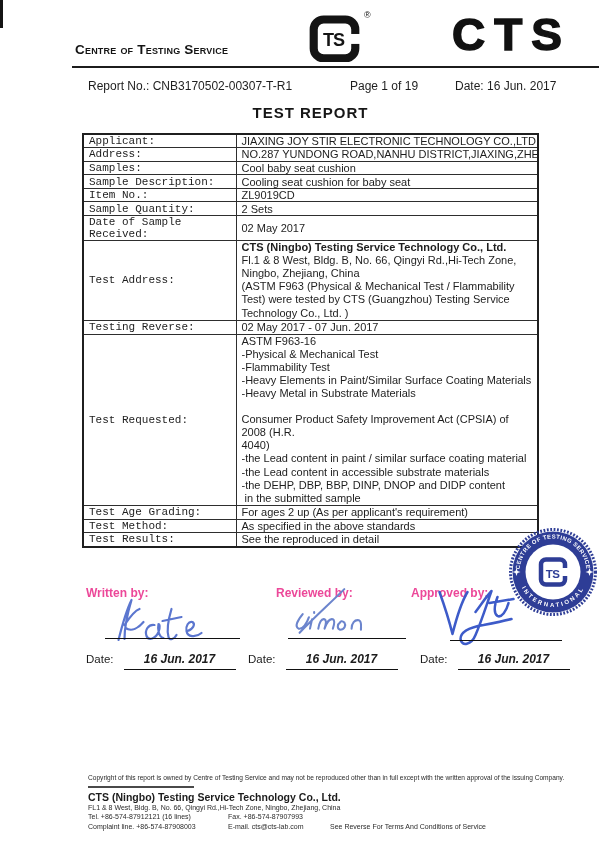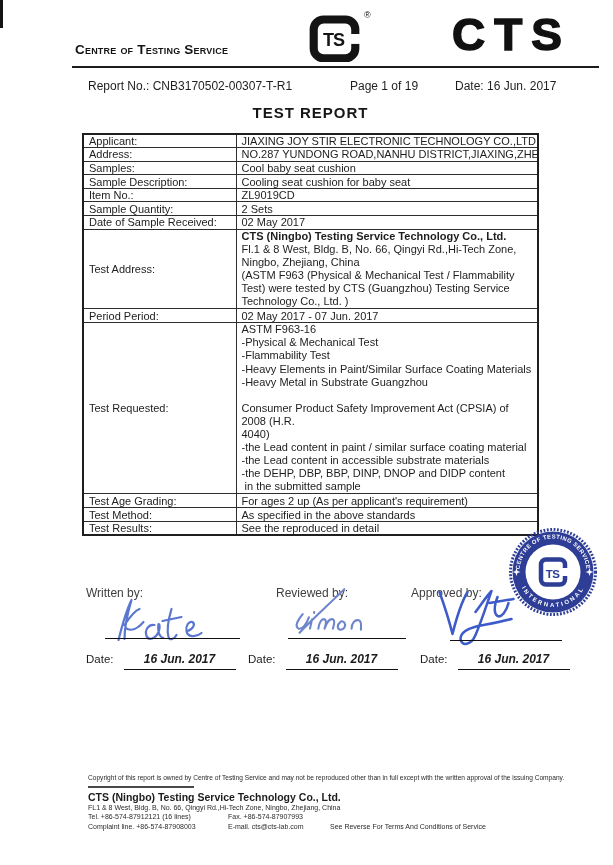--- a/index.html
+++ b/index.html
@@ -42,36 +42,36 @@
   }
 
   
   table.report {
     position:absolute; left:82px; top:133px; width:457px;
     border-collapse:collapse; table-layout:fixed;
     font-size:11px; color:#1d1d1d;
     border:2px solid #1f1f1f;
   }
   table.report td { border:1px solid #2e2e2e; padding:0 5px; }
-  td.lbl { width:153px; }
+  td.lbl { width:153px;font-family:Liberation Mono, monospace; }
   tr.r-s { height:13.6px; }
   tr.r-s td.val { white-space:nowrap; overflow:hidden; }
   tr.r-ta { height:65px; }
   tr.r-tp { height:14px; }
   tr.r-tr { height:158px; }
   tr.r-b { height:13.75px; }
   td.mlcell { vertical-align:top; padding-top:1px; line-height:13.1px; }
   .bold { font-weight:bold; }
   .ml-line { min-height:13.1px; white-space:pre-wrap; }
 
   
   .seal { position:absolute; left:508px; top:527px; width:90px; height:90px; }
 
   
-  .sig-role { position:absolute; top:586px; font-weight:normal; font-size:12px; color:#404040; }
+  .sig-role { position:absolute; top:586px; font-weight:bold; font-size:12px; color:#ec4899; }
   .role-1 { left:86px; } .role-2 { left:248px;padding-left:28px; } .role-3 { left:411px; }
   .sig-svg { position:absolute; }
   .sig-svg-1 { left:100px; top:594px; }
   .sig-svg-2 { left:266px; top:586px; }
   .sig-svg-3 { left:428px; top:582px; }
   .sig-line { position:absolute; height:0; border-bottom:1.5px solid #111; }
   .sig-line-1 { left:105px; top:638px; width:135px; }
   .sig-line-2 { left:288px; top:638px; width:118px; }
   .sig-line-3 { left:450px; top:640px; width:112px; }
   .date-row { position:absolute; top:652px; font-size:11.5px; color:#1c1c1c; }
@@ -155,32 +155,32 @@
     <tr class="r-ta">
       <td class="lbl">Test Address:</td>
       <td class="mlcell">
         <div class="ml-line bold">CTS (Ningbo) Testing Service Technology Co., Ltd.</div>
         <div>Fl.1 &amp; 8 West, Bldg. B, No. 66, Qingyi Rd.,Hi-Tech Zone, Ningbo, Zhejiang, China</div>
         <div>(ASTM F963 (Physical &amp; Mechanical Test / Flammability Test) were tested by CTS (Guangzhou) Testing Service Technology Co., Ltd. )</div>
       </td>
     </tr>
 
     <tr class="r-tp">
-      <td class="lbl">Period Period:</td>
+      <td class="lbl">Testing Reverse:</td>
       <td class="val">02 May 2017 - 07 Jun. 2017</td>
     </tr>
 
     <tr class="r-tr">
       <td class="lbl">Test Requested:</td>
       <td class="mlcell">
         <div class="ml-line">ASTM F963-16</div>
         <div class="ml-line">-Physical &amp; Mechanical Test</div>
         <div class="ml-line">-Flammability Test</div>
         <div class="ml-line">-Heavy Elements in Paint/Similar Surface Coating Materials</div>
-        <div class="ml-line">-Heavy Metal in Substrate Guangzhou</div>
+        <div class="ml-line">-Heavy Metal in Substrate Materials</div>
         <div class="ml-line"></div>
         <div class="ml-line">Consumer Product Safety Improvement Act (CPSIA) of 2008 (H.R.</div>
         <div class="ml-line">4040)</div>
         <div class="ml-line">-the Lead content in paint / similar surface coating material</div>
         <div class="ml-line">-the Lead content in accessible substrate materials</div>
         <div class="ml-line">-the DEHP, DBP, BBP, DINP, DNOP and DIDP content</div>
         <div class="ml-line"> in the submitted sample</div>
       </td>
     </tr>
 

